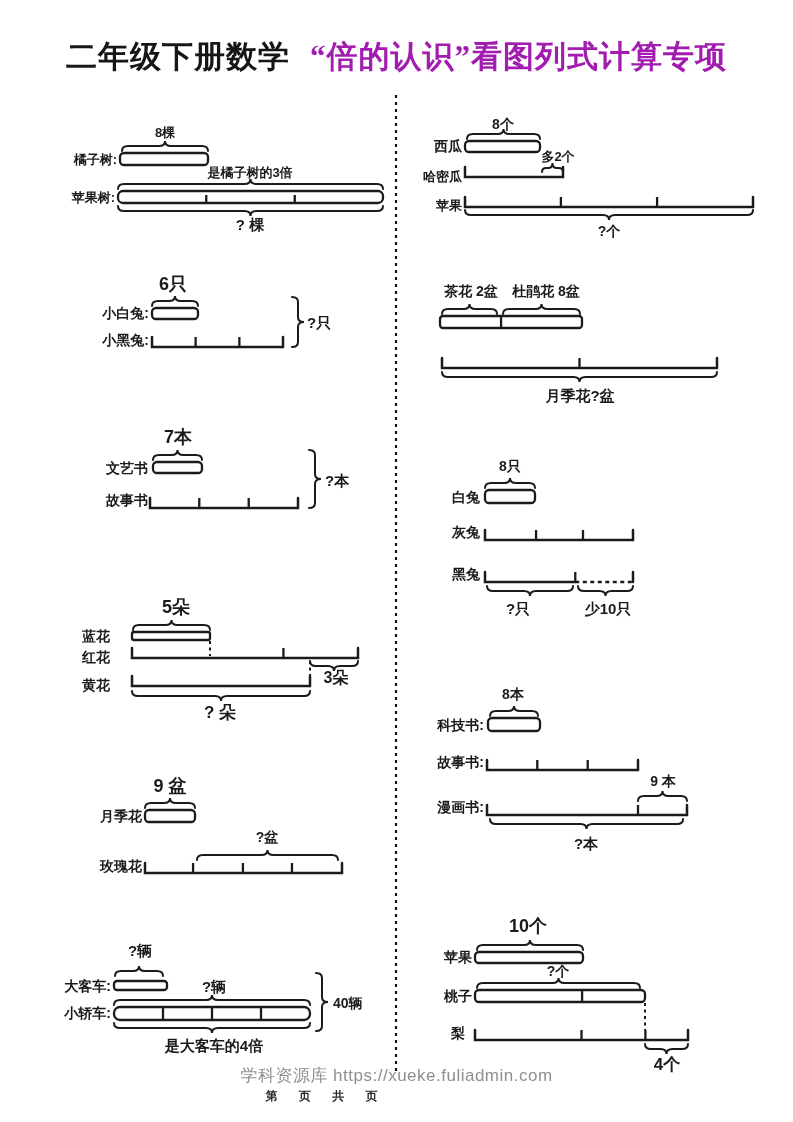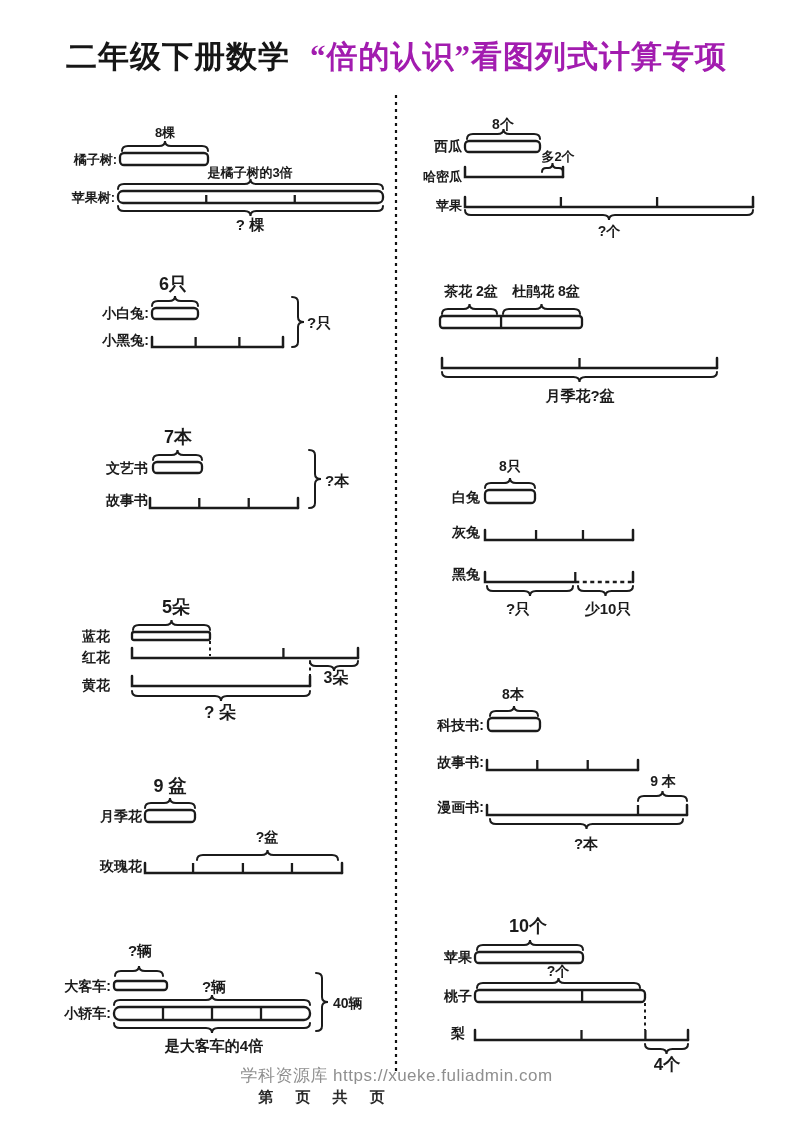--- a/index.html
+++ b/index.html
@@ -14,21 +14,21 @@
   }
   .title .t-black{color:#161616;margin-right:20px;}
   .title .t-red{color:#a21caf;}
   #fig{position:absolute;left:0;top:0;width:636px;height:1122px;}
   .footer-src{
     position:absolute;left:0;top:1064px;width:793px;text-align:center;
     font-size:17px;color:#8f8f8f;letter-spacing:0.5px;
   }
   .footer-page{
     position:absolute;left:0;top:1088px;width:652px;text-align:center;
-    font-size:15px;color:#2a2a2a;font-weight:700;letter-spacing:9px;
+    font-size:12px;color:#2a2a2a;font-weight:700;letter-spacing:9px;
   }
   svg text{font-family:"Liberation Sans", sans-serif;font-weight:700;fill:#1b1b1b;}
 </style>
 </head>
 <body>
 
 <div class="title">
   <span class="t-black">二年级下册数学</span><span class="t-red">“倍的认识”看图列式计算专项</span>
 </div>
 

